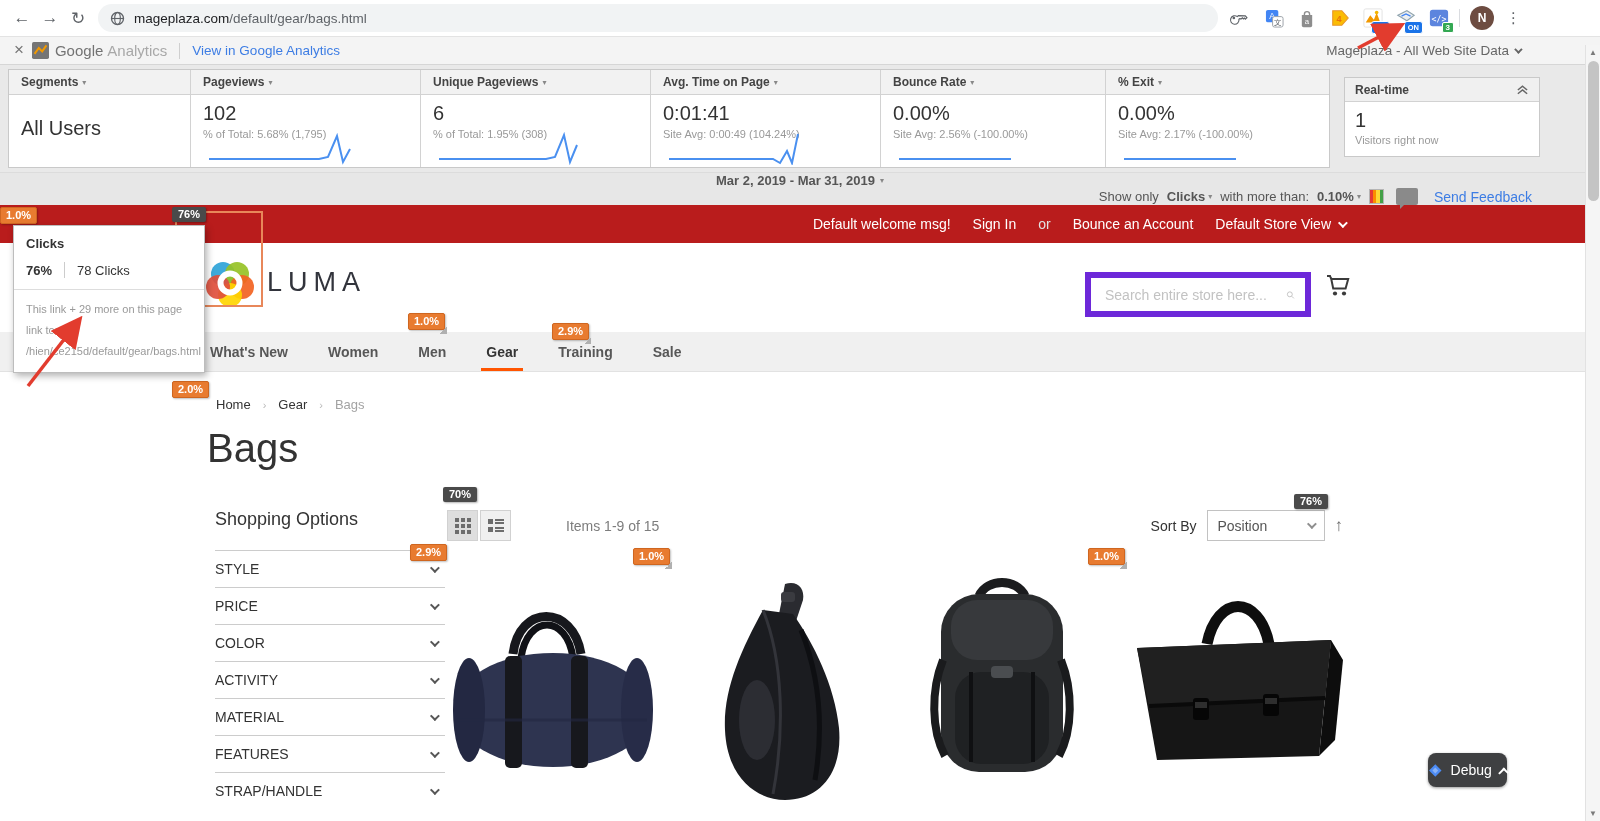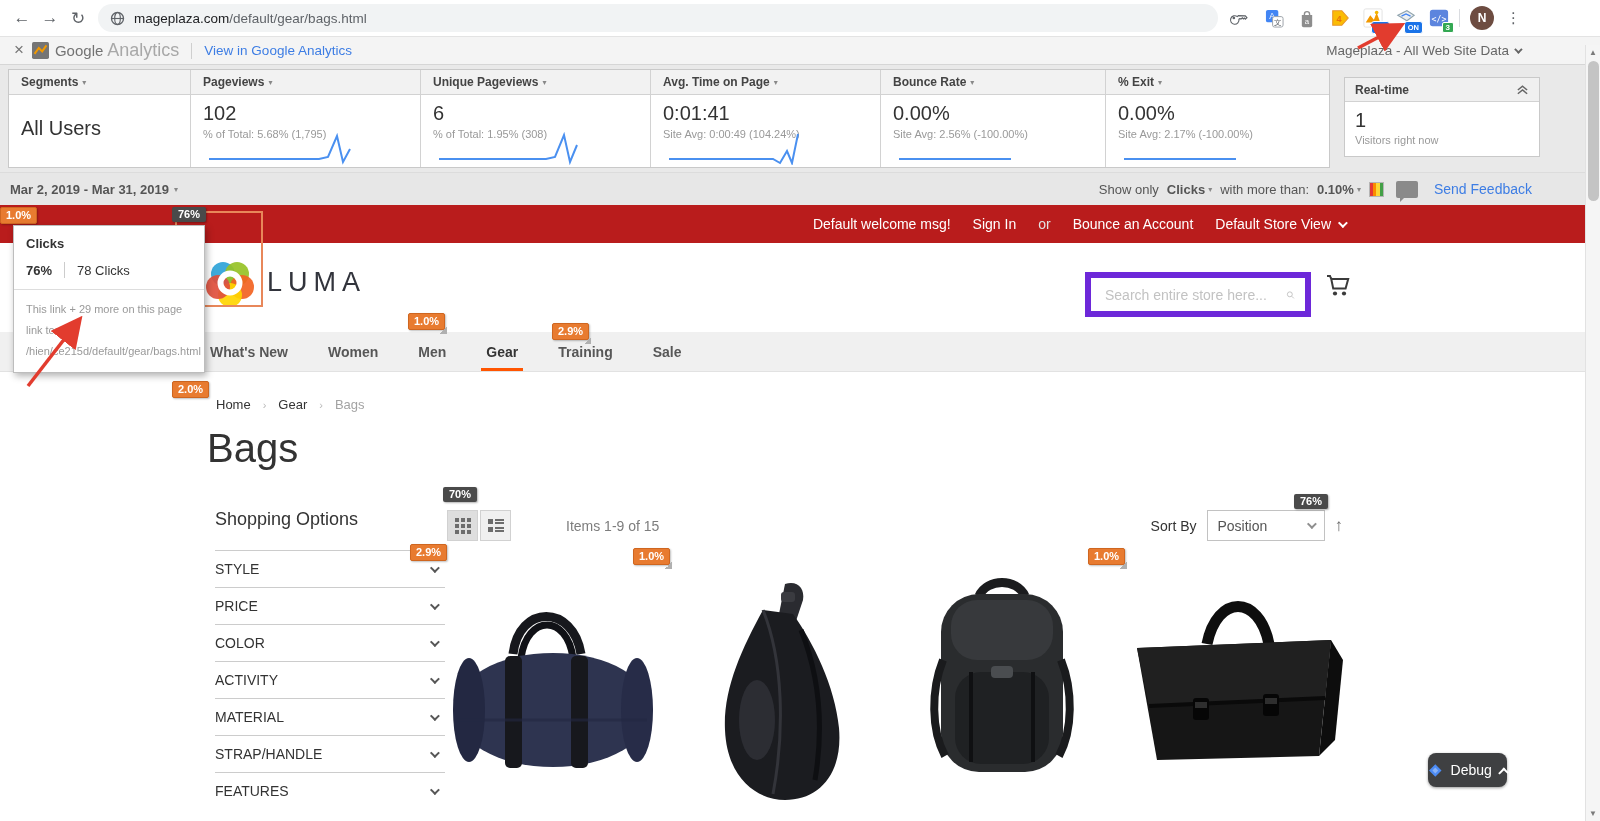--- a/index.html
+++ b/index.html
@@ -22,21 +22,21 @@
   .num-badge { position:absolute; right:-5px; bottom:-5px; background:#34a853; color:#fff; font-size:8px; font-weight:bold; padding:0 3px; border-radius:2px; border:1px solid #fff; }
   .chrome-sep { width:1px; height:18px; background:#dadce0; margin:0 10px; }
   .avatar { width:24px; height:24px; border-radius:50%; background:#6d4c41; color:#fff; font-size:12px; font-weight:bold; display:flex; align-items:center; justify-content:center; }
   .menu-dots { font-size:15px; color:#5f6368; margin:0 8px 0 12px; letter-spacing:0; cursor:pointer; }
 
   
   .ga-toolbar { height:28px; background:#f4f4f4; border-bottom:1px solid #d6d6d6; display:flex; align-items:center; padding:0 10px; }
   .ga-close { color:#757575; font-size:17px; margin:0 8px 2px 4px; cursor:pointer; }
   .ga-logo { width:17px; height:17px; margin-right:6px; }
   .ga-brand-google { color:#737373; font-size:15px; }
-  .ga-brand-analytics { color:#a8a8a8; font-size:18px; margin-left:4px; }
+  .ga-brand-analytics { color:#a8a8a8; font-size:15px; margin-left:4px; }
   .ga-sep { width:1px; height:16px; background:#cfcfcf; margin:0 12px; }
   .ga-view-link { color:#3d7de4; font-size:13.5px; cursor:pointer; }
   .ga-account { margin-left:auto; margin-right:70px; color:#666; font-size:13.5px; cursor:pointer; display:flex; align-items:center; gap:5px; }
 
   
   .ga-panel { height:107px; background:#e9e9e9; position:relative; padding:4px 0 0 8px; }
   .mtable { display:flex; width:1322px; border:1px solid #c9c9c9; background:#fff; height:99px; }
   .mcol { border-right:1px solid #d2d2d2; display:flex; flex-direction:column; position:relative; }
   .mcol:last-child { border-right:none; }
   .mhead { height:25px; background:#f2f2f2; border-bottom:1px solid #d2d2d2; display:flex; align-items:center; padding:0 12px; font-size:12px; font-weight:bold; color:#444; gap:4px; cursor:pointer; }
@@ -46,21 +46,21 @@
   .msub { font-size:11px; color:#999; margin-top:3px; }
   .allusers { font-size:20px; color:#333; display:flex; align-items:center; height:100%; padding-bottom:12px; }
   .spark { position:absolute; left:10px; bottom:2px; }
   .rt-panel { position:absolute; right:60px; top:12px; width:196px; border:1px solid #c9c9c9; background:#fff; }
   .rt-head { height:24px; background:#f0f0f0; border-bottom:1px solid #d2d2d2; display:flex; align-items:center; justify-content:space-between; padding:0 10px; font-size:12px; font-weight:bold; color:#444; }
   .rt-body { padding:7px 10px 10px; }
   .rt-val { font-size:20px; color:#333; }
   .rt-sub { font-size:11px; color:#999; margin-top:2px; }
 
   
-  .ga-filter { height:33px; background:#e7e7e7; border-top:1px solid #dcdcdc; display:flex; align-items:center; padding:0 10px; font-size:13px; color:#555; }
+  .ga-filter { height:33px; background:#e7e7e7; border-top:1px solid #dcdcdc; display:flex; align-items:center; padding:0 10px; font-size:13px; color:#555;flex-direction:column; }
   .date-range { font-weight:bold; display:flex; align-items:center; gap:5px; cursor:pointer; }
   .filter-right { margin-left:auto; margin-right:58px; display:flex; align-items:center; gap:8px; }
   .fr-bold { font-weight:bold; display:flex; align-items:center; gap:3px; cursor:pointer; }
   .legend-swatch { width:15px; height:15px; border:1px solid #b5b5b5; display:flex; cursor:pointer; }
   .legend-swatch i { flex:1; }
   .bubble-icon { width:22px; height:17px; background:#8a8a8a; border-radius:2px; position:relative; margin-left:4px; cursor:pointer; }
   .bubble-icon::after { content:""; position:absolute; left:4px; bottom:-4px; border:4px solid transparent; border-top-color:#8a8a8a; border-left-color:#8a8a8a; }
   .send-feedback { color:#3d7de4; font-size:14px; margin-left:8px; cursor:pointer; }
 
   
@@ -422,25 +422,25 @@
           </div>
         <div class="filter-row">
             <span>ACTIVITY</span>
             <span class="chev"></span>
           </div>
         <div class="filter-row">
             <span>MATERIAL</span>
             <span class="chev"></span>
           </div>
         <div class="filter-row">
+            <span>FEATURES</span>
+            <span class="chev"></span>
+          </div>
+        <div class="filter-row">
             <span>STRAP/HANDLE</span>
-            <span class="chev"></span>
-          </div>
-        <div class="filter-row">
-            <span>FEATURES</span>
             <span class="chev"></span>
           </div>
       </div>
 
       <div class="main-col">
         <div class="toolbar">
           <div class="viewbtn active">
             <svg width="16" height="16" viewBox="0 0 16 16">
                 <g fill="#6d6d6d">
                   <rect x="0" y="0" width="4" height="4"></rect>

